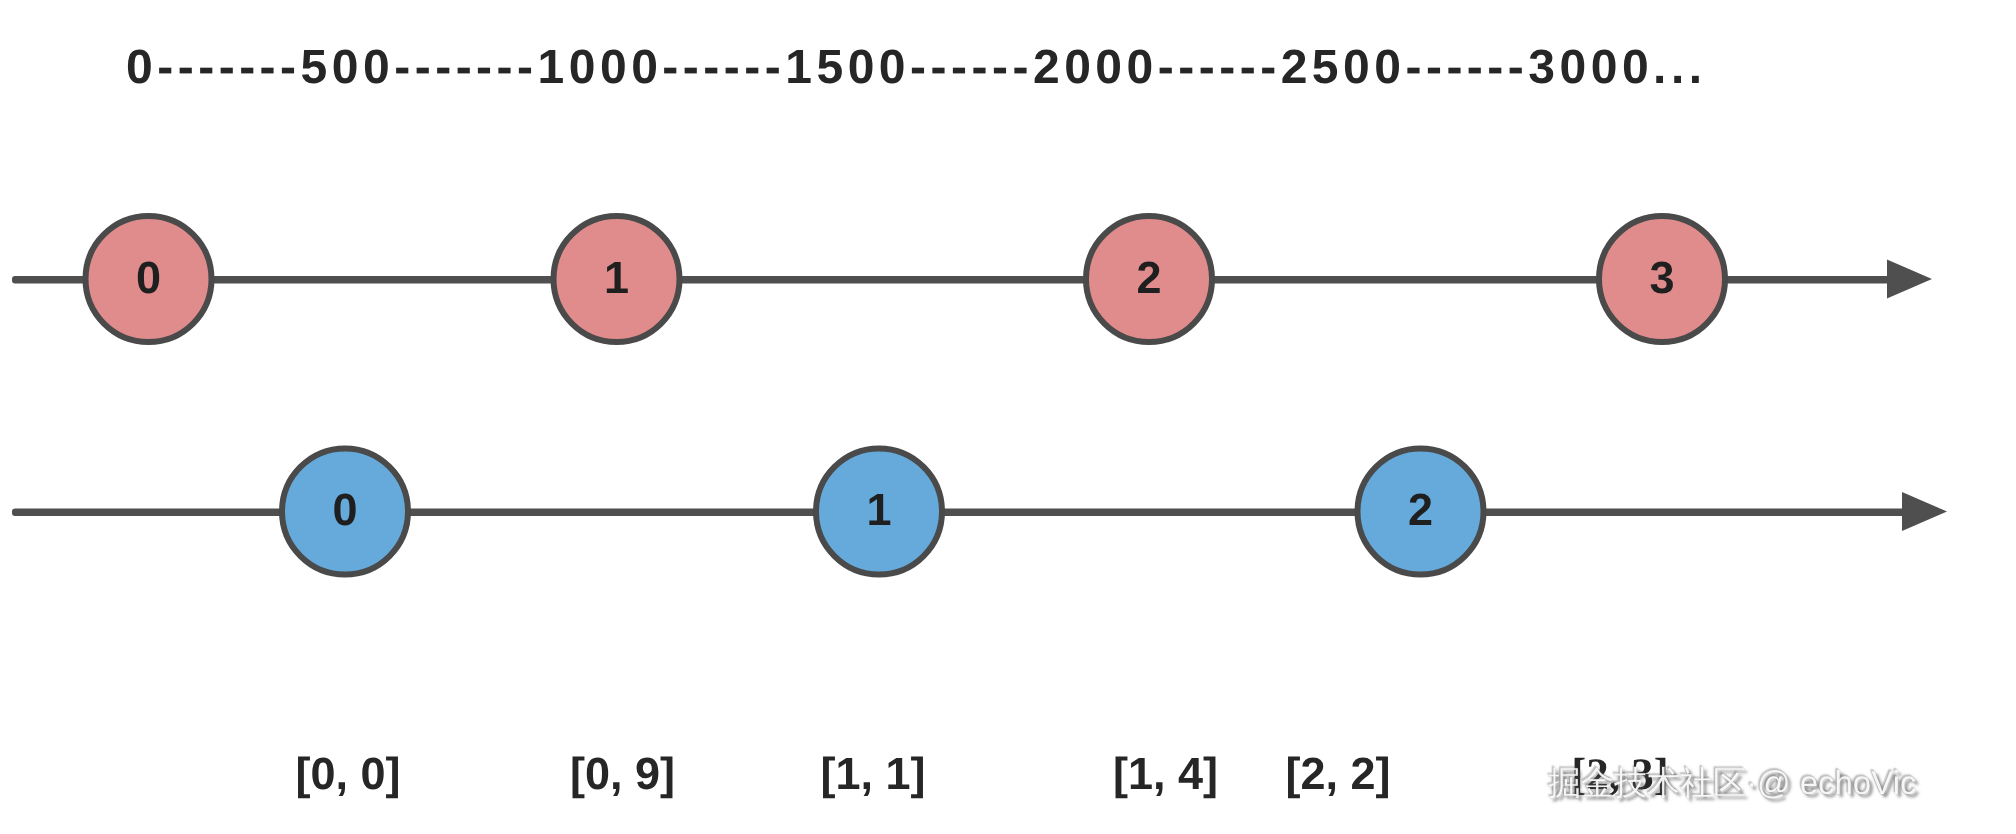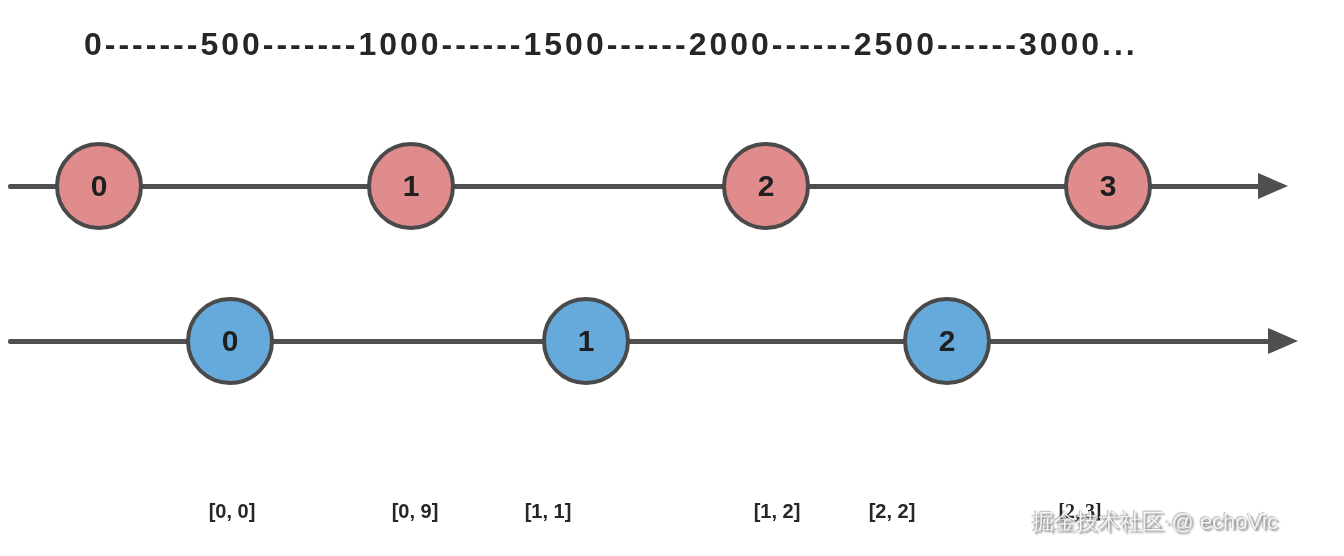--- a/index.html
+++ b/index.html
@@ -58,21 +58,21 @@
 
   .intervals {
     position: absolute;
     left: 0; top: 500px;
     width: 100%; height: 42px;
   }
   .interval {
     position: absolute;
     top: 0;
     transform: translateX(-50%);
-    font-size: 20px;
+    font-size: 30px;
     font-weight: bold;
     color: var(--text, #262626);
     white-space: nowrap;
   }
 
   .watermark {
     position: absolute;
     left: 1032px;
     top: 507px;
     font-size: 22px;
@@ -121,21 +121,21 @@
         </div>
         <div class="node" style="left: 903px; background: rgb(101, 170, 219);">
           <span>2</span>
         </div>
       </div>
   </div>
 
   <div class="intervals">
       <div class="interval" style="left: 232px;">[0, 0]</div>
       <div class="interval" style="left: 415px;">[0, 9]</div>
-      <div class="interval" style="left: 548px;">[1, 1]</div>
-      <div class="interval" style="left: 777px;">[1, 2]</div>
+      <div class="interval" style="left: 582px;">[1, 1]</div>
+      <div class="interval" style="left: 777px;">[1, 4]</div>
       <div class="interval" style="left: 892px;">[2, 2]</div>
       <div class="interval" style="left: 1080px; font-family: Liberation Serif, serif;">[2, 3]</div>
     </div>
 
   <div class="watermark">掘金技术社区·@ echoVic</div>
 
 </div>
 
 </body></html>

